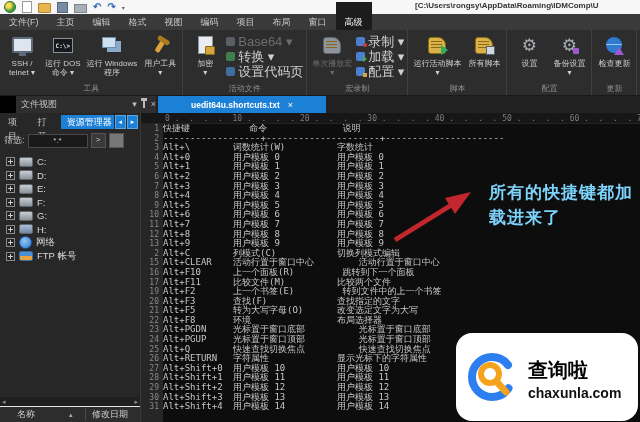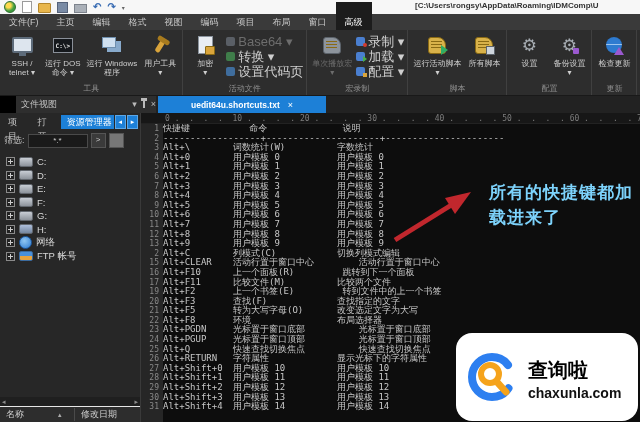--- a/index.html
+++ b/index.html
@@ -104,21 +104,21 @@
   .texp::after{content:"";position:absolute;left:3px;top:1px;width:1px;height:5px;background:#ccc;}
   .ticon{width:12px;height:8px;border-radius:2px;background:linear-gradient(#c8cdd4,#8d939b);border:1px solid #62676e;flex:0 0 auto;}
   .ticon[data-name="drive-h-icon"]{background:linear-gradient(#aebfdc,#74869f);}
   .ticon[data-name="network-icon"]{width:11px;height:11px;border-radius:50%;background:radial-gradient(circle at 40% 35%,#8fc6f2,#2e7bd0);border-color:#1d5ca6;}
   .ticon[data-name="ftp-icon"]{background:linear-gradient(#4a90d9 50%,#e8a33d 50%);border-color:#3a6a9e;}
   .hscroll{position:absolute;left:0;bottom:16px;width:140px;height:9px;background:#1f1f1f;
        display:flex;justify-content:space-between;align-items:center;padding:0 2px;box-sizing:border-box;}
   .hscroll .a{color:#8d8d8d;font-size:7px;line-height:9px;}
   .side-cols{position:absolute;left:0;bottom:0;width:140px;height:16px;background:#2d2d2d;
        border-top:1px solid #e6e6e6;display:flex;align-items:center;color:#cfcfcf;font-size:9px;box-sizing:border-box;}
-  .side-cols .c1{padding-left:6px;width:52px;}
+  .side-cols .c1{padding-left:17px;width:52px;}
   .side-cols .sort{color:#aaa;font-size:7px;width:16px;}
   .side-cols .c2{border-left:1px solid #4a4a4a;padding-left:6px;flex:1;}
 
   
   .editor{position:absolute;left:140px;top:113px;right:0;bottom:0;background:#0d0d0d;border-left:1px solid #3a3a3a;box-sizing:border-box;}
   .ruler{height:11px;background:#171717;color:#7d7d7d;font:8px "DejaVu Sans Mono",monospace;
        line-height:11px;white-space:pre;overflow:hidden;border-bottom:1px solid #222;box-sizing:border-box;}
   .code{position:absolute;left:0;top:11px;right:0;bottom:0;overflow:hidden;}
   .gutterbg{position:absolute;left:0;top:0;width:22px;bottom:0;background:#262626;}
   .crow{position:relative;display:grid;grid-template-columns:22px 70px 104px 1fr;height:9.6px;

